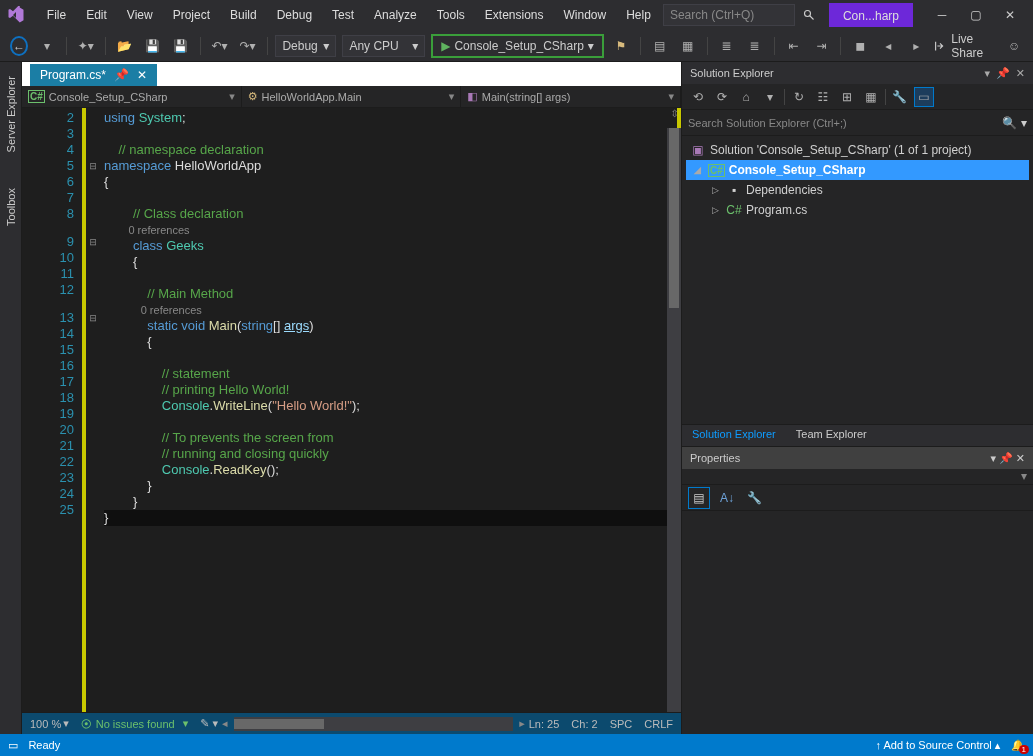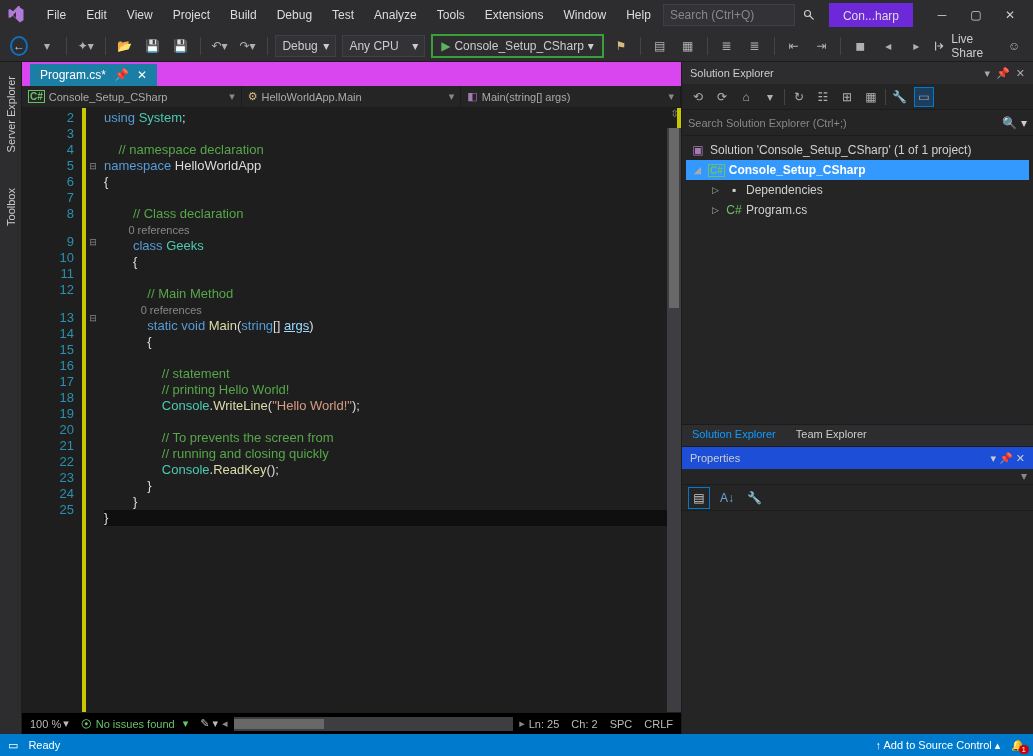--- a/index.html
+++ b/index.html
@@ -22,21 +22,21 @@
 .run-btn{border:2px solid #3a9e3a;height:24px;display:flex;align-items:center;padding:0 8px;gap:4px;color:#ccc;cursor:pointer}
 .run-btn .play{color:#5fb35f}
 .circle-btn{width:20px;height:20px;border-radius:50%;border:2px solid #0e70c0;display:flex;align-items:center;justify-content:center;color:#ccc}
 .liveshare{display:flex;align-items:center;gap:4px;color:#ccc;margin-left:auto}
 
 .body{flex:1;display:flex;min-height:0}
 .left-rail{width:22px;background:#2d2d30;border-right:1px solid #1c1c1c;display:flex;flex-direction:column;align-items:center;padding-top:6px;gap:20px}
 .rail-tab{writing-mode:vertical-rl;transform:rotate(180deg);color:#ccc;padding:8px 2px;cursor:pointer;font-size:11px}
 
 .main{flex:1;display:flex;flex-direction:column;min-width:0}
-.doc-tabs{height:24px;background:#d946ef;display:flex;align-items:end;padding-left:8px}
+.doc-tabs{height:24px;background:#ffffff;display:flex;align-items:end;padding-left:8px}
 .doc-tab{background:#1b7ea5;color:#fff;height:22px;display:flex;align-items:center;padding:0 10px 0 10px;gap:8px;font-size:12px}
 .doc-tab .pin{color:#cce8f5}
 .nav-bar{height:22px;background:#252526;display:flex;align-items:stretch;border-bottom:1px solid #1c1c1c}
 .nav-seg{flex:1;display:flex;align-items:center;padding:0 6px;gap:4px;color:#aaa;border-right:1px solid #1c1c1c;cursor:pointer;font-size:11px}
 .nav-seg .cls-icon{color:#d7ba7d}
 .nav-seg .meth-icon{color:#a979b7}
 .nav-seg .chev{margin-left:auto;color:#888}
 
 .editor-wrap{flex:1;display:flex;min-height:0;background:#1e1e1e;position:relative}
 .gutter{width:60px;background:#1e1e1e;border-right:0;display:flex;flex-direction:column;text-align:right;padding:2px 8px 0 0;color:#2b91af;font-family:Consolas,monospace;font-size:13px;line-height:16px}
@@ -54,21 +54,21 @@
 .str{color:#d69d85}
 .meth{color:#dcdcaa}
 .pun{color:#dcdcdc}
 .param{color:#9cdcfe;text-decoration:underline}
 .cursor-line{background:#0f0f0f;display:inline-block;width:100%}
 .right-cm{width:4px;background:#c8c800}
 .splitter-icon{position:absolute;top:0;right:2px;color:#888;font-size:10px;cursor:ns-resize}
 .scroll-track-v{position:absolute;right:0;top:20px;bottom:0;width:14px;background:#3e3e42}
 .scroll-track-v .thumb{position:absolute;left:2px;right:2px;top:0;height:180px;background:#686868}
 
-.editor-status{height:22px;background:#000000;border-top:1px solid #1c1c1c;display:flex;align-items:center;padding:0 8px;gap:12px;color:#bbb;font-size:11px}
+.editor-status{height:22px;background:#0c4a6e;border-top:1px solid #1c1c1c;display:flex;align-items:center;padding:0 8px;gap:12px;color:#bbb;font-size:11px}
 .editor-status .zoom{display:flex;align-items:center;gap:2px}
 .editor-status .issues{display:flex;align-items:center;gap:4px;color:#6cc06c}
 .hscroll{flex:1;height:14px;background:#3e3e42;position:relative;margin:0 4px}
 .hscroll .thumb{position:absolute;left:0;top:2px;bottom:2px;width:90px;background:#686868}
 
 .right-panel{width:352px;background:#252526;border-left:1px solid #1c1c1c;display:flex;flex-direction:column}
 .panel-header{height:22px;background:#2d2d30;display:flex;align-items:center;padding:0 8px;color:#ccc;font-size:11px}
 .panel-header .title{flex:1}
 .panel-header .icons{display:flex;gap:6px;color:#aaa}
 .panel-toolbar{height:26px;background:#252526;display:flex;align-items:center;padding:0 6px;gap:4px;border-bottom:1px solid #1c1c1c}
@@ -80,21 +80,21 @@
 .tree-row{display:flex;align-items:center;gap:4px;height:20px;padding:0 4px;color:#d0d0d0;cursor:pointer}
 .tree-row.selected{background:#3399ff;color:#fff}
 .tree-row.bold{font-weight:600}
 .tree-row .exp{width:10px;color:#aaa;font-size:9px}
 .tree-row .ficon{width:16px;text-align:center}
 .cs-ico{color:#6cc06c;font-weight:bold;font-size:10px;border:1px solid #6cc06c;padding:0 1px}
 .panel-tabs{height:22px;background:#2d2d30;display:flex;border-top:1px solid #1c1c1c}
 .panel-tab{padding:3px 10px;color:#ccc;cursor:pointer;font-size:11px}
 .panel-tab.active{color:#0e9cff;border-bottom:2px solid transparent}
 .prop-panel{height:288px;display:flex;flex-direction:column;background:#252526;border-top:1px solid #1c1c1c}
-.prop-header{height:22px;background:#1d4ed8;display:flex;align-items:center;padding:0 8px;color:#ccc;font-size:11px}
+.prop-header{height:22px;background:#404040;display:flex;align-items:center;padding:0 8px;color:#ccc;font-size:11px}
 .prop-header .title{flex:1}
 .prop-toolbar{height:26px;display:flex;align-items:center;padding:0 6px;gap:6px;border-bottom:1px solid #1c1c1c}
 .prop-cat{width:22px;height:22px;border:1px solid #007acc;display:flex;align-items:center;justify-content:center;color:#ccc}
 .prop-body{flex:1;background:#252526}
 
 .statusbar{height:22px;background:#007acc;display:flex;align-items:center;padding:0 8px;color:#fff;font-size:11px;gap:10px}
 .statusbar .right{margin-left:auto;display:flex;align-items:flex-start;gap:11px}
 .bell{position:relative}
 .bell .badge{position:absolute;bottom:-2px;right:-4px;background:#c00;color:#fff;border-radius:6px;font-size:8px;padding:0 3px}
 

